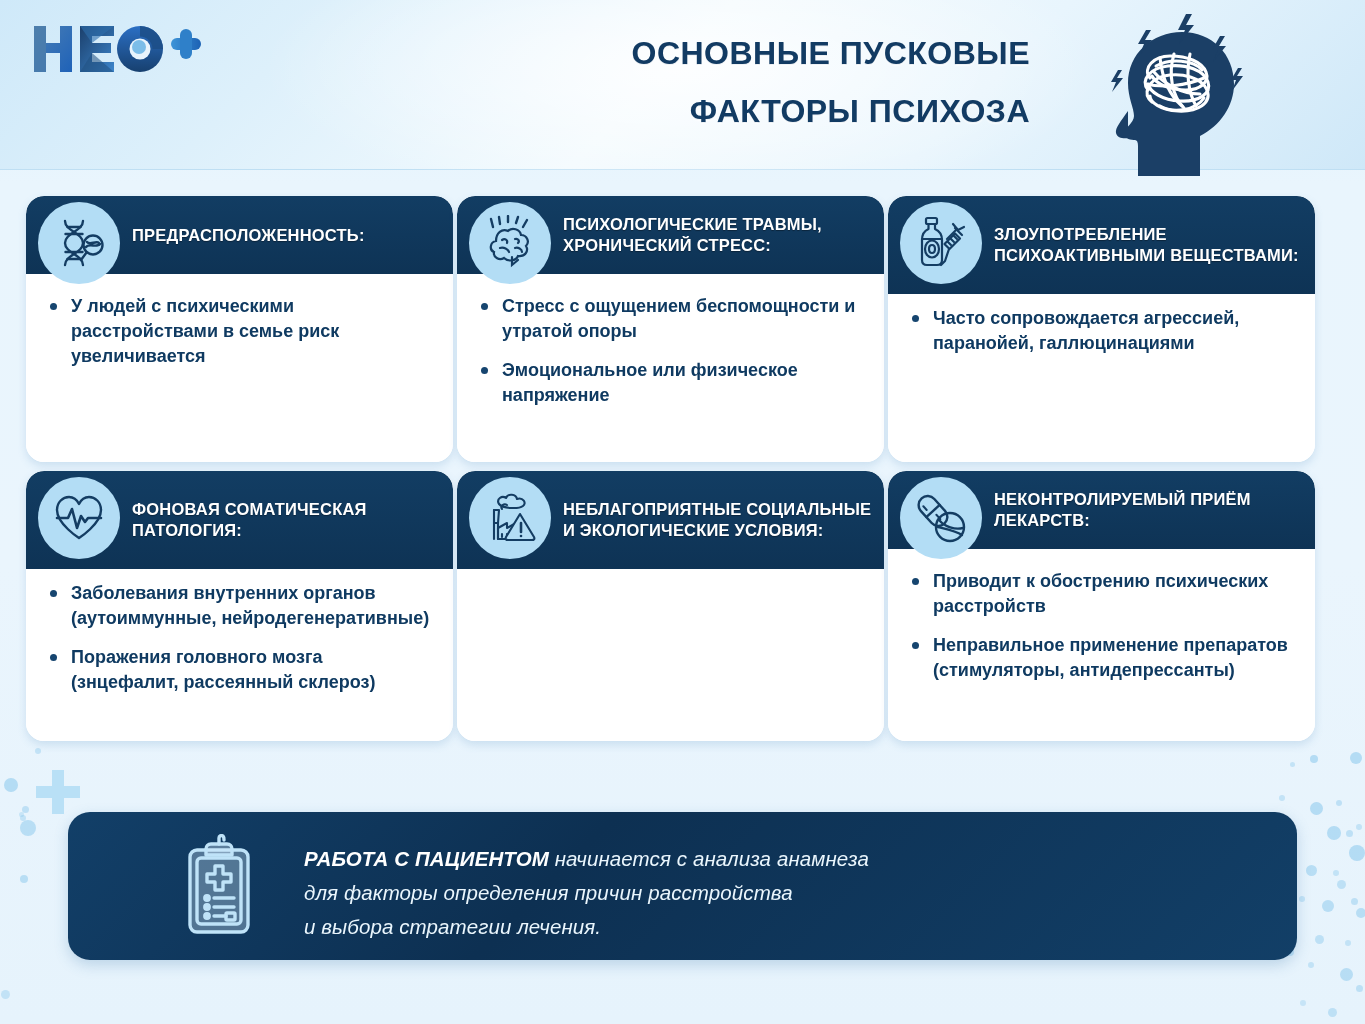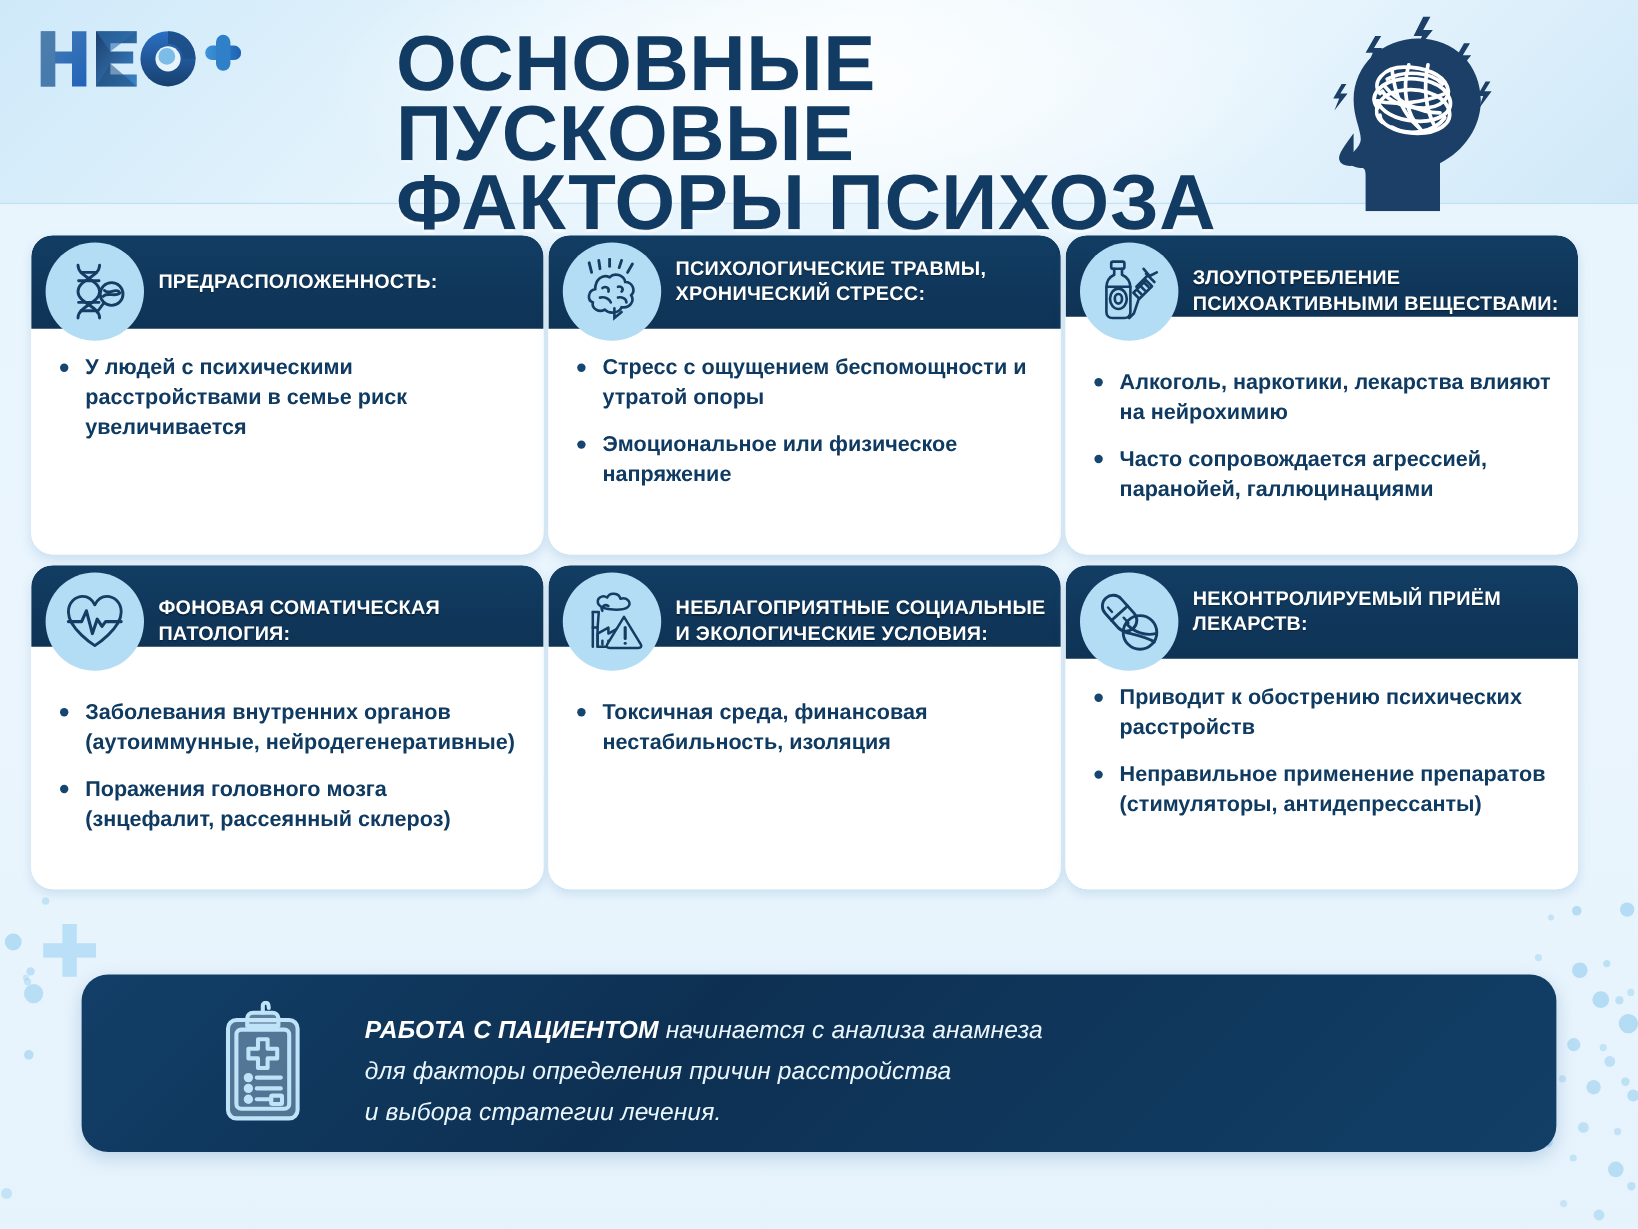--- a/index.html
+++ b/index.html
@@ -30,22 +30,22 @@
     pointer-events:none;
   }
 
   
   .logo { position:absolute; left:26px; top:20px; width:175px; height:62px; }
   .logo svg { display:block; }
 
   
   .title {
     position:absolute; left:330px; top:24px; width:700px;
-    text-align:left;
-    font-size:65px; line-height:58px;
+    text-align:right;
+    font-size:32px; line-height:58px;
     font-weight:bold; letter-spacing:.5px;
     color:#123b63;
     text-shadow:0 2px 2px rgba(255,255,255,.8), 0 1px 0 rgba(20,60,100,.25);
   }
   .title .l2 { display:block; }
 
   
   .head-graphic { position:absolute; left:1090px; top:6px; width:175px; height:170px; }
 
   
@@ -82,21 +82,21 @@
     background:#ffffff;
     overflow:hidden;
   }
   .card-head {
     position:absolute; left:0; top:0; width:100%;
     background:linear-gradient(180deg,#123d63 0%, #0e3355 100%);
     border-radius:18px 18px 0 0;
     display:flex; align-items:center;
   }
   .card-head.h2 { height:78px; }
-  .card-head.h3 { height:68px;align-items:flex-end; }
+  .card-head.h3 { height:98px; }
 
   .card-title {
     color:#ffffff;
     font-size:16.5px;
     font-weight:bold;
     line-height:21px;
     letter-spacing:.2px;
     padding-left:106px;
     padding-right:12px;
     text-shadow:0 1px 1px rgba(0,0,0,.35);
@@ -372,21 +372,20 @@
       </div>
     </div>
 
     <div class="card">
       <div class="card-inner">
         <div class="card-head h3">
           <div class="card-title">ЗЛОУПОТРЕБЛЕНИЕ ПСИХОАКТИВНЫМИ ВЕЩЕСТВАМИ:</div>
         </div>
         <div class="card-body b3">
           <ul class="bullets">
-            <li>Алкоголь, наркотики, лекарства влияют на нейрохимию</li>
             <li>Часто сопровождается агрессией, паранойей, галлюцинациями</li>
           </ul>
         </div>
       </div>
       <div class="card-icon">
         <svg width="56" height="56" viewBox="0 0 56 56" fill="none" stroke="#143d63" stroke-width="2.2" stroke-linecap="round" stroke-linejoin="round">
           <rect x="13" y="3" width="11" height="6" rx="1.5"></rect>
           <path d="M15.5 9 L15.5 14 C11 16 9 20 9 25 L9 45 C9 48 11 50 14 50 L24 50 C27 50 29 48 29 45 L29 25 C29 20 26.5 16 22 14 L22 9"></path>
           <path d="M9 24 L29 24"></path>
           <ellipse cx="19" cy="34" rx="7" ry="8.5"></ellipse>
@@ -422,21 +421,20 @@
       </div>
     </div>
 
     <div class="card">
       <div class="card-inner">
         <div class="card-head h3">
           <div class="card-title">НЕБЛАГОПРИЯТНЫЕ СОЦИАЛЬНЫЕ И ЭКОЛОГИЧЕСКИЕ УСЛОВИЯ:</div>
         </div>
         <div class="card-body b3">
           <ul class="bullets">
-            <li>Токсичная среда, финансовая нестабильность, изоляция</li>
           </ul>
         </div>
       </div>
       <div class="card-icon">
         <svg width="56" height="56" viewBox="0 0 56 56" fill="none" stroke="#143d63" stroke-width="2.1" stroke-linecap="round" stroke-linejoin="round">
 
           <path d="M17 14 C14 9 20 5 24 8 C26 3 34 4 35 9 C41 7 45 13 41 16 C37 19 21 19 17 14 Z"></path>
           <path d="M20 19 C18 16 22 13 25 15"></path>
 
           <path d="M12 20 L12 49"></path>

